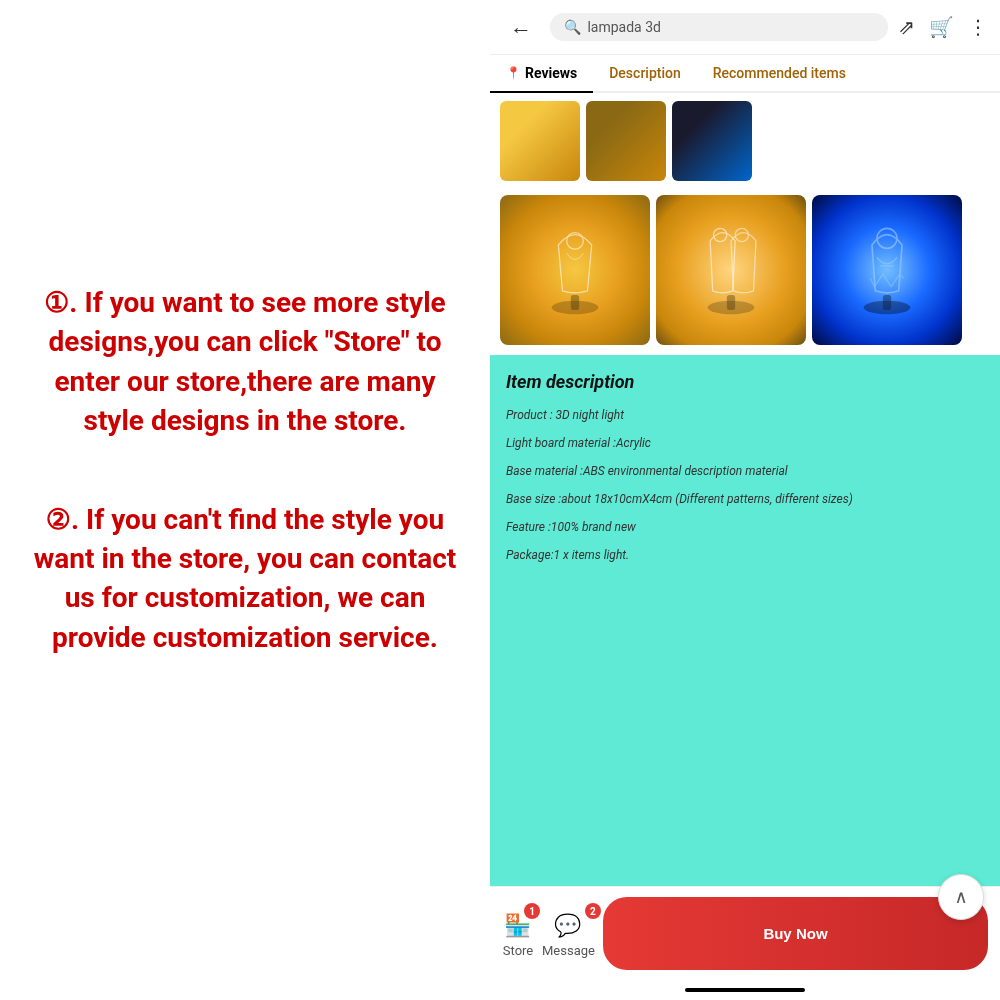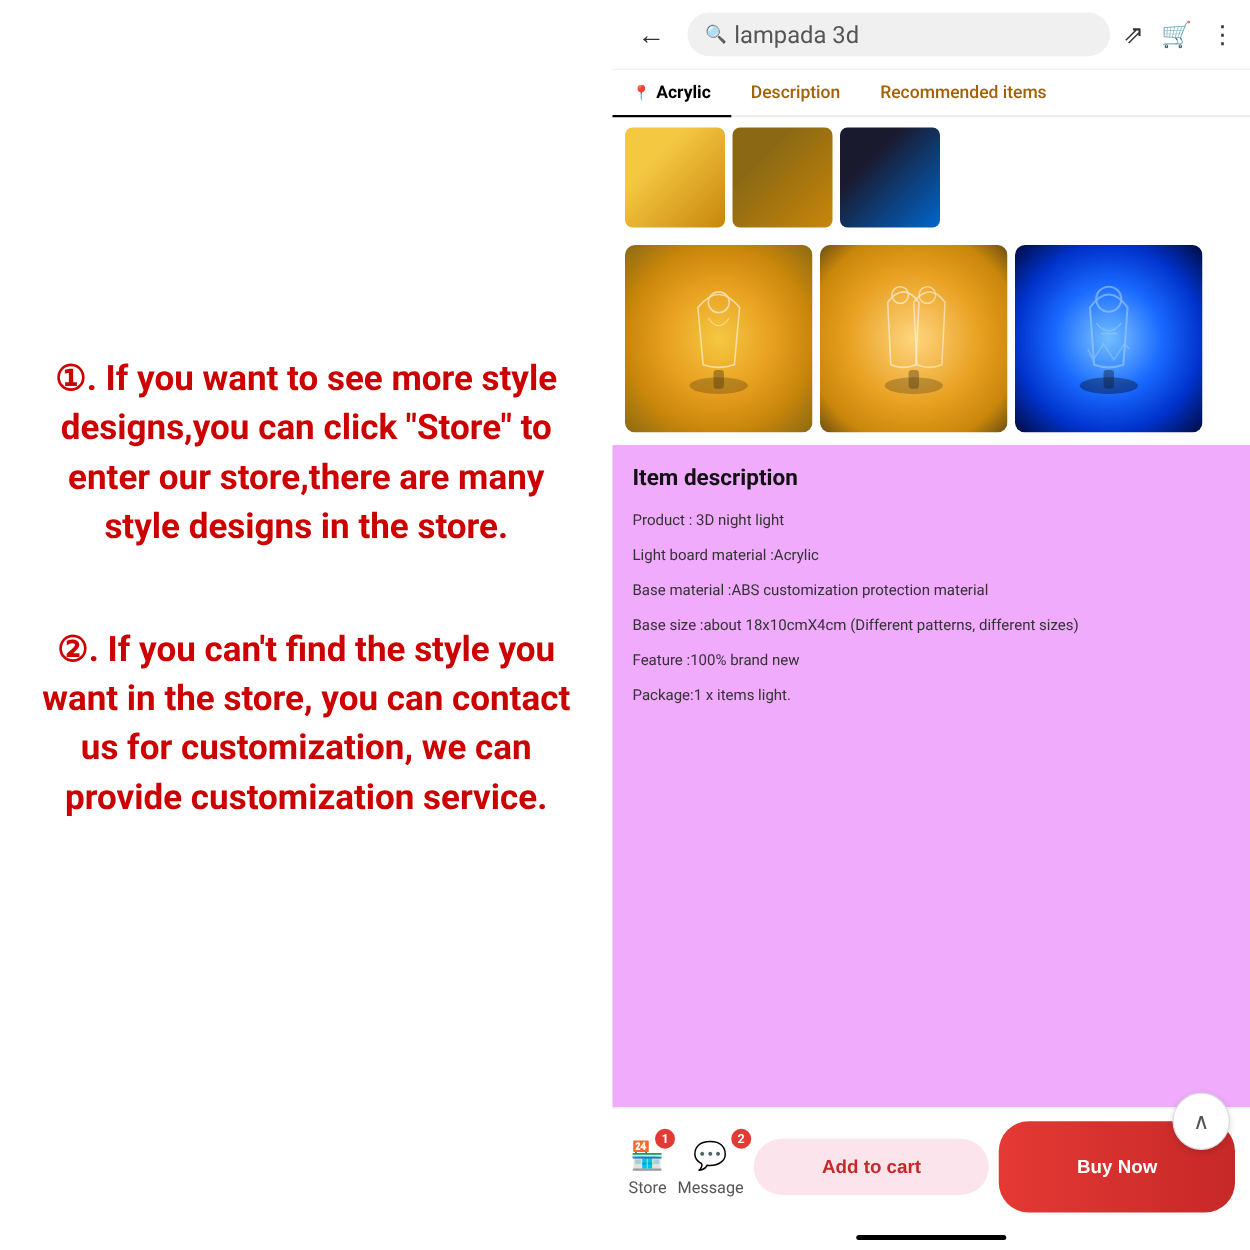--- a/index.html
+++ b/index.html
@@ -59,21 +59,21 @@
       display: flex;
       align-items: center;
       padding: 6px 14px;
       gap: 6px;
     }
     .search-icon-svg {
       color: #888;
       font-size: 14px;
     }
     .search-text {
-      font-size: 19px;
+      font-size: 14px;
       color: #555;
     }
     .top-icons {
       display: flex;
       gap: 14px;
       align-items: center;
     }
     .top-icon-btn {
       background: none;
       border: none;
@@ -187,21 +187,22 @@
       width: 80px;
       height: 100px;
       opacity: 0.7;
     }
 
     
     .description-section {
       flex: 1;
       overflow-y: auto;
       padding: 16px 16px 0 16px;
-      background: #f0abfc;
+      background: #5eead4;
+      font-style: italic;
     }
     .desc-title {
       font-size: 18px;
       font-weight: 700;
       color: #111;
       margin-bottom: 14px;
     }
     .desc-item {
       font-size: 12px;
       color: #333;
@@ -346,21 +347,21 @@
     <div class="top-icons">
       <button class="top-icon-btn">⇗</button>
       <button class="top-icon-btn">🛒</button>
       <button class="top-icon-btn">⋮</button>
     </div>
   </div>
 
   <div class="tabs">
     <div class="tab active">
       <span class="tab-pin">📍</span>
-      <span>Acrylic</span>
+      <span>Reviews</span>
     </div>
     <div class="tab">
       <span>Description</span>
     </div>
     <div class="tab">
       <span>Recommended items</span>
     </div>
   </div>
 
   <div class="thumb-row">
@@ -405,40 +406,39 @@
           <path d="M20 70 L25 80 L35 65 L45 80 L55 65 L60 70" stroke="rgba(150,200,255,0.7)" stroke-width="1.5" fill="none"></path>
         </svg>
       </div>
     </div>
   </div>
 
   <div class="description-section">
     <h2 class="desc-title">Item description</h2>
     <p class="desc-item">Product : 3D night light</p>
     <p class="desc-item">Light board material :Acrylic</p>
-    <p class="desc-item">Base material :ABS customization protection material</p>
+    <p class="desc-item">Base material :ABS environmental description material</p>
     <p class="desc-item">Base size :about 18x10cmX4cm (Different patterns, different sizes)</p>
     <p class="desc-item">Feature :100% brand new</p>
     <p class="desc-item">Package:1 x items light.</p>
   </div>
 
   <button class="scroll-top-btn">∧</button>
 
   <div class="bottom-bar">
     <div class="bottom-store-area">
       <div class="bottom-badge">1</div>
       <div class="store-icon-wrap">🏪</div>
       <span class="bottom-icon-label">Store</span>
     </div>
     <div class="bottom-store-area">
       <div class="bottom-badge">2</div>
       <div class="msg-icon-wrap">💬</div>
       <span class="bottom-icon-label">Message</span>
     </div>
-    <button class="btn-add-cart">Add to cart</button>
     <button class="btn-buy-now">Buy Now</button>
   </div>
 
   <div class="home-indicator">
     <div class="home-bar"></div>
   </div>
 
 </div>
 
 </body></html>

